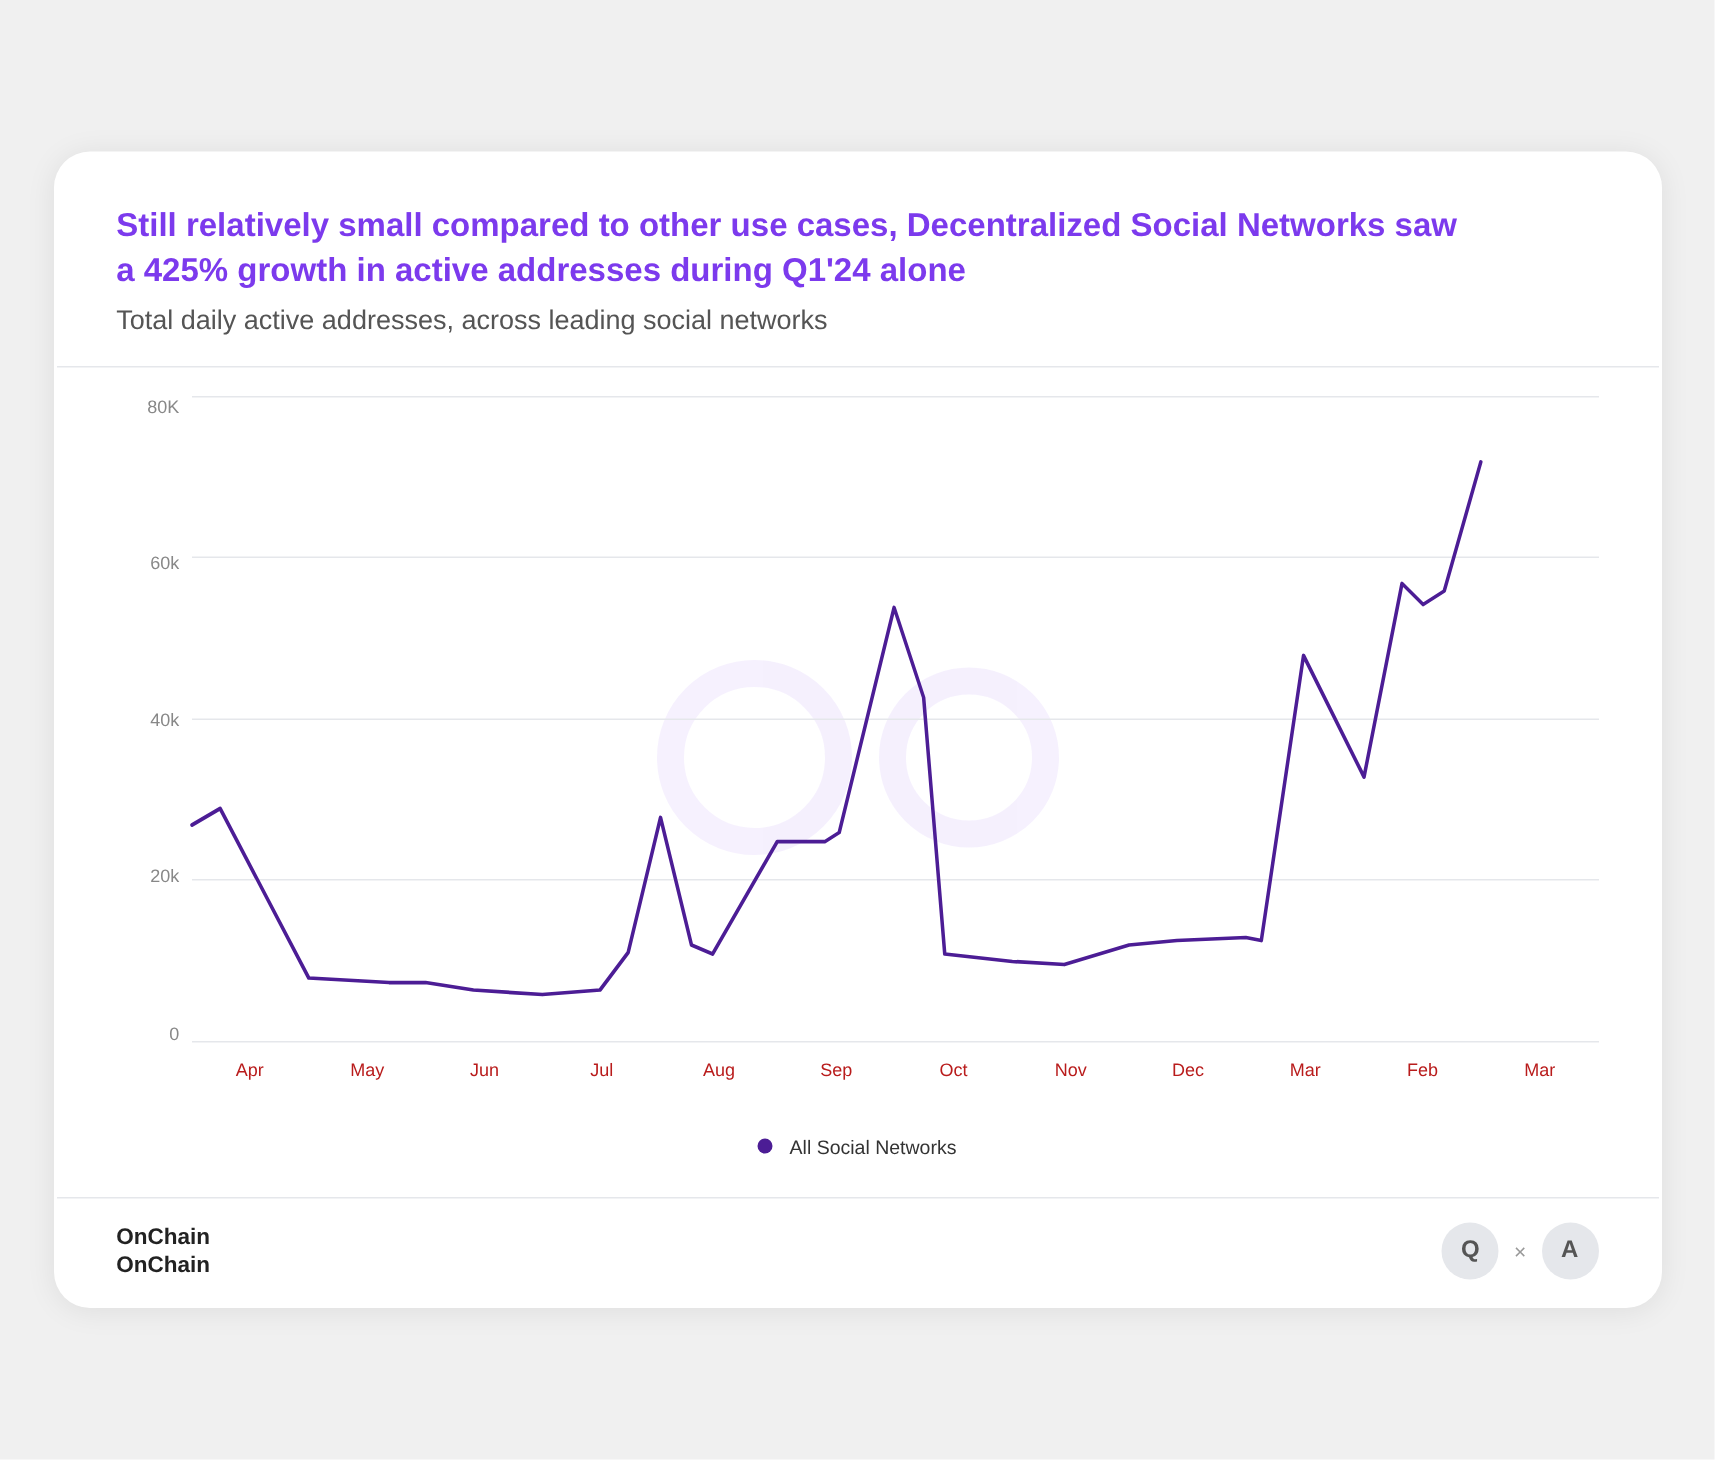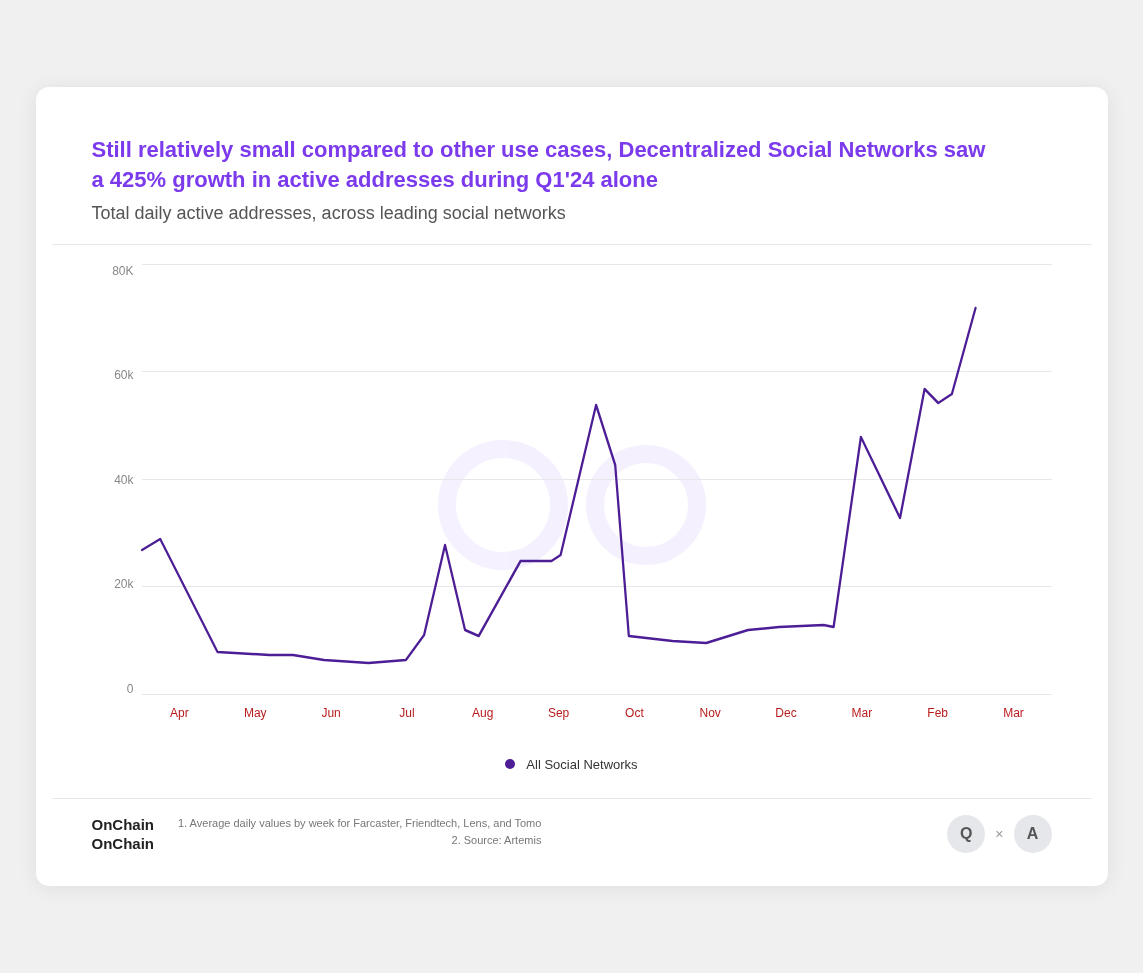--- a/index.html
+++ b/index.html
@@ -6,23 +6,23 @@
     body {
       background: #f0f0f0;
       display: flex;
       justify-content: center;
       align-items: center;
       min-height: 100vh;
       font-family: -apple-system, BlinkMacSystemFont, 'Segoe UI', sans-serif;
     }
     .card {
       background: #fff;
-      border-radius: 13px;
+      border-radius: 24px;
       width: 1072px;
-      padding: 16px;
+      padding: 2px;
       overflow: hidden;
       box-shadow: 0 2px 20px rgba(0,0,0,0.08);
     }
     .header {
       padding: 32px 40px 20px 40px;
     }
     .title {
       font-size: 22px;
       font-weight: 700;
       color: #7c3aed;
@@ -152,23 +152,21 @@
       border-top: 1px solid #e5e7eb;
     }
     .footer {
       display: flex;
       align-items: center;
       justify-content: space-between;
       padding: 16px 40px;
     }
     .footer-left {
       display: flex;
-      gap: 24px;
       align-items: flex-start;
-      text-align: right;
     }
     .footer-brand {
       font-size: 15px;
       font-weight: 700;
       color: #222;
       line-height: 1.3;
     }
     .footer-notes {
       font-size: 11px;
       color: #777;
@@ -315,24 +313,20 @@
   </div>
 
   <hr class="footer-divider">
 
   <div class="footer">
     <div class="footer-left">
       <div class="footer-brand">
         <span>OnChain</span><br>
         <span>OnChain</span>
       </div>
-      <div class="footer-notes">
-        <div>1. Average daily values by week for Farcaster, Friendtech, Lens, and Tomo</div>
-        <div>2. Source: Artemis</div>
-      </div>
     </div>
     <div class="footer-logos">
       <div class="logo-circle">Q</div>
       <span class="logo-x">×</span>
       <div class="logo-circle">A</div>
     </div>
   </div>
 </div>
 
 </body></html>

